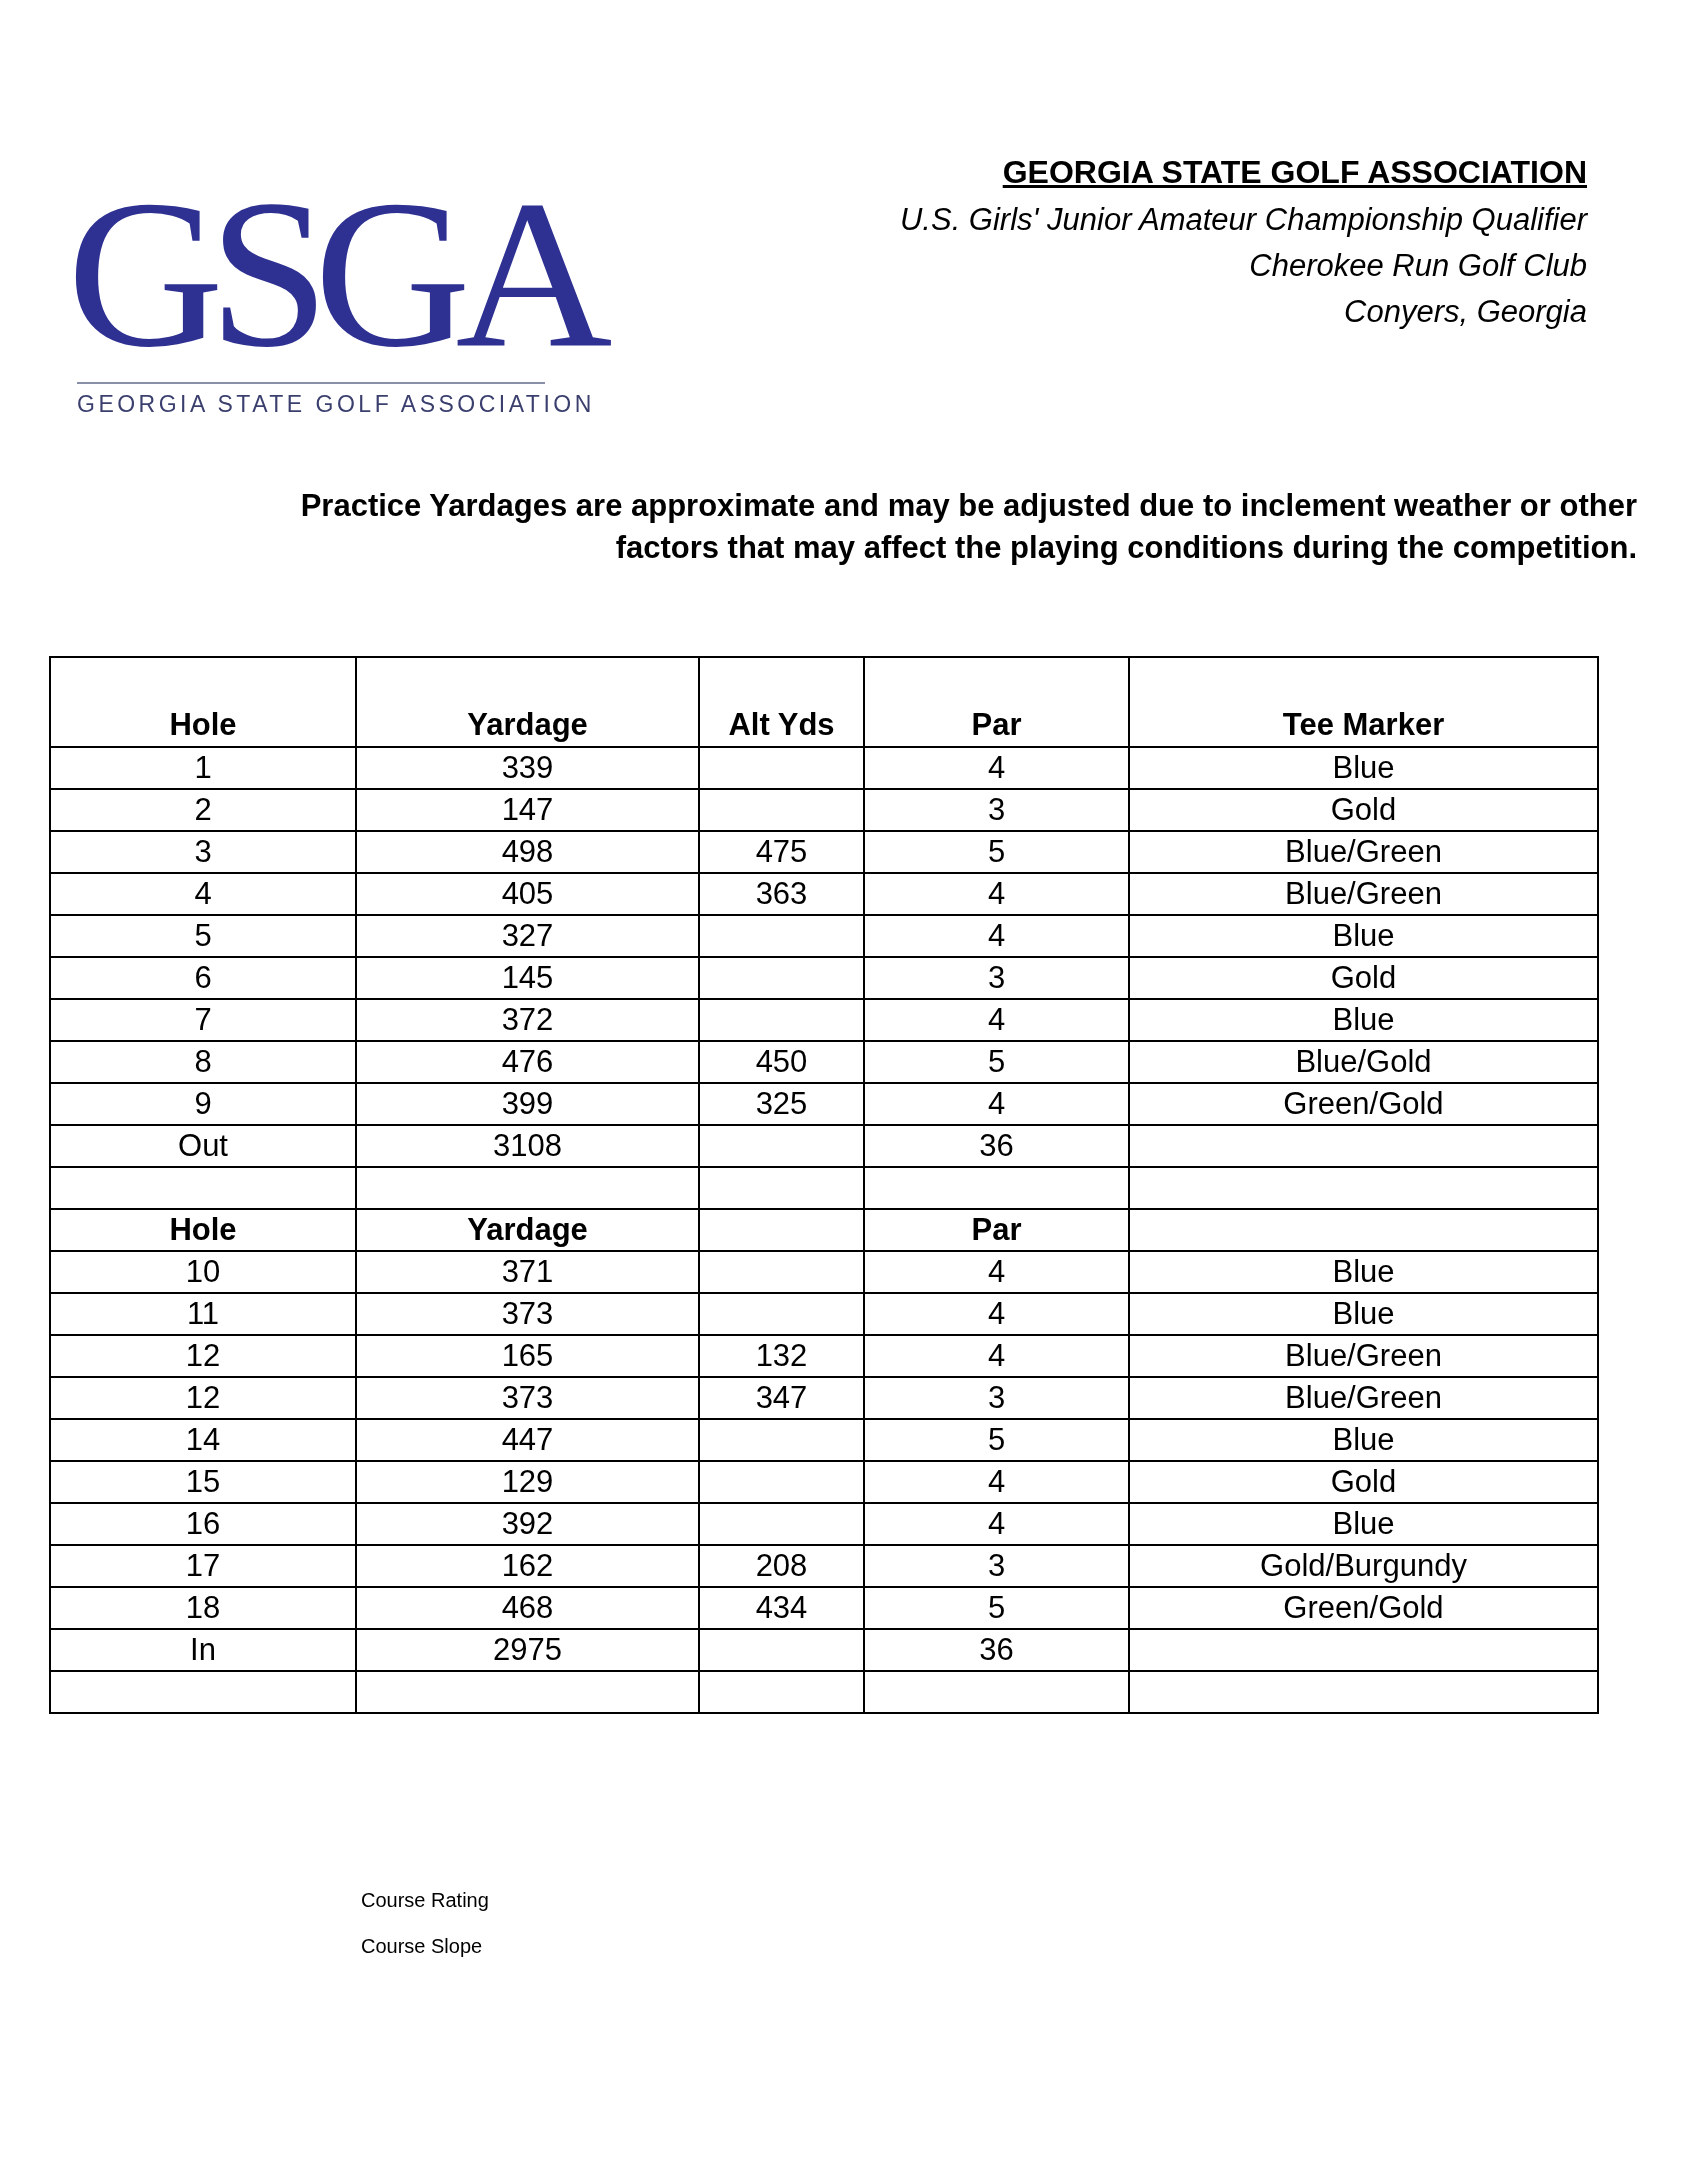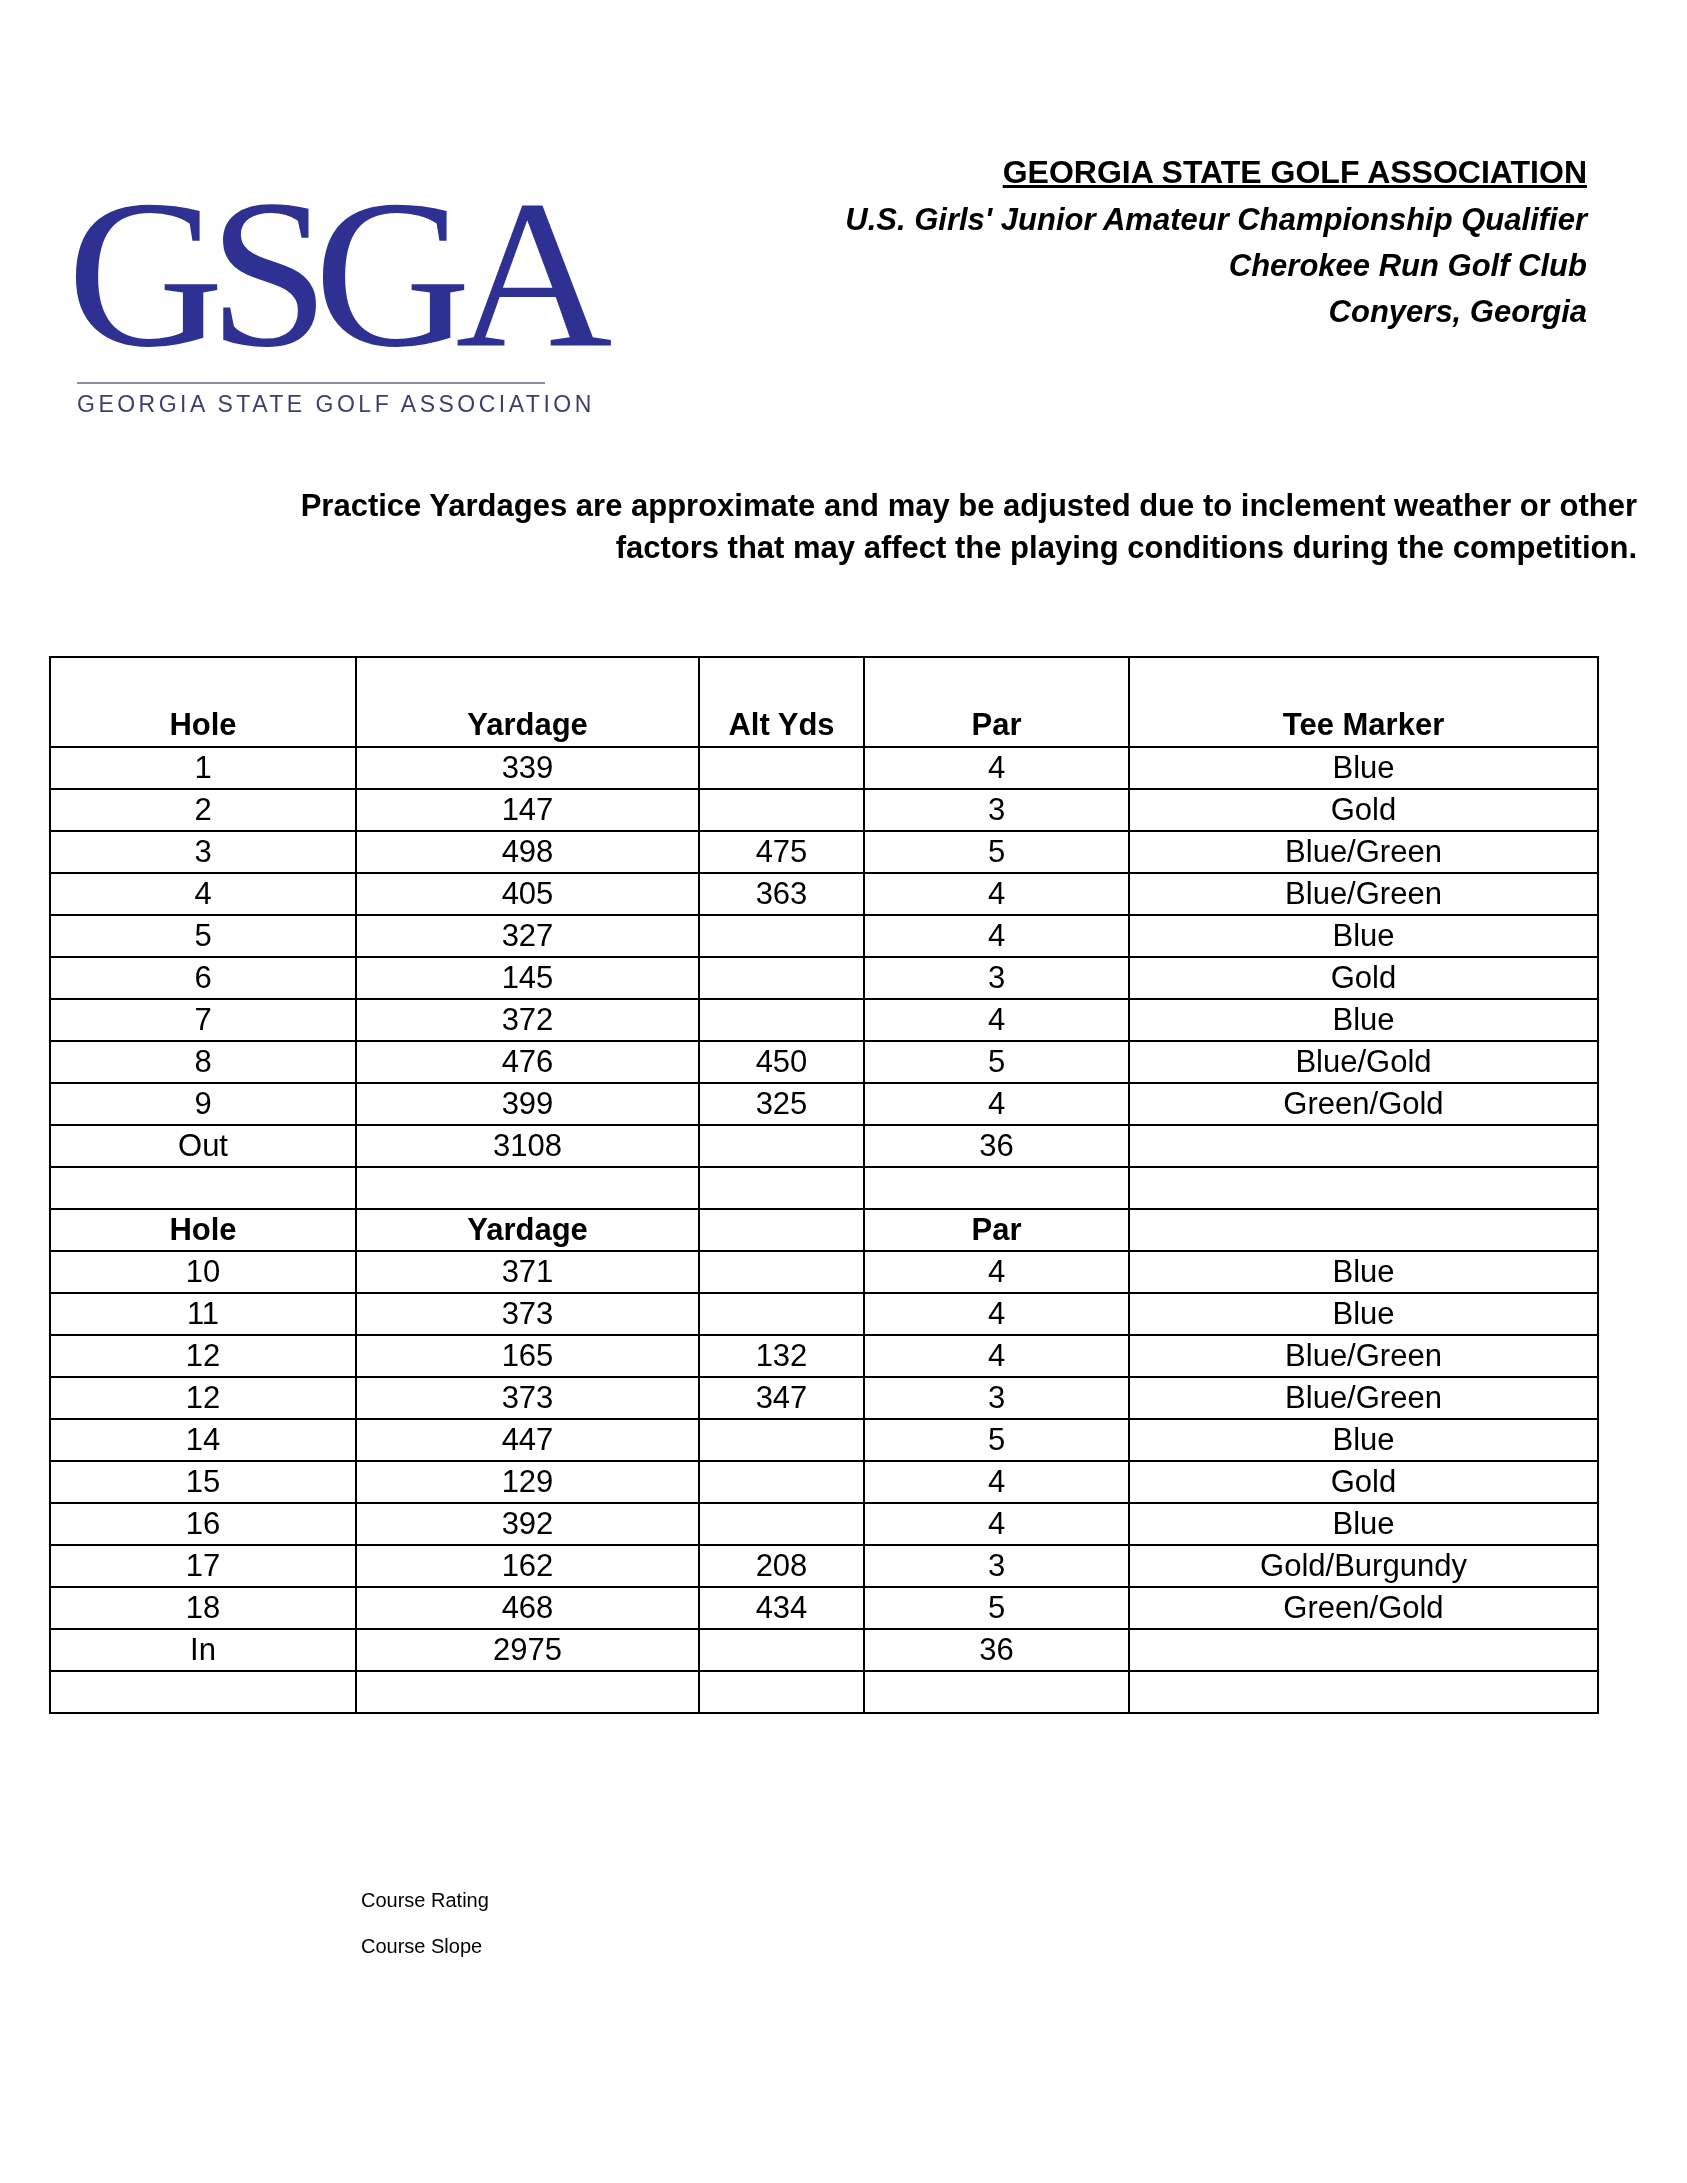--- a/index.html
+++ b/index.html
@@ -8,21 +8,21 @@
   .logo { position: absolute; left: 57px; top: 169px; width: 477px; height: 245px; margin-left: 10px; }
   .logo-letters { position: absolute; left: 0; top: 0; width: 477px;
     font-family: "Liberation Serif", serif; font-size: 211px; line-height: 211px;
     color: #2e3192; letter-spacing: -15px; transform: scaleX(1.03); transform-origin: left top; }
   .logo-rule { position: absolute; left: 10px; top: 213px; width: 468px; height: 1.7px; background: #8a8fa8; }
   .logo-sub { position: absolute; left: 10px; top: 222px; width: 472px;
     font-family: "Liberation Sans", sans-serif; font-size: 23px; letter-spacing: 3.5px;
     color: #3a3f6e; white-space: nowrap; }
   .header-block { position: absolute; right: 100px; top: 152px; text-align: right; }
   .header-block .org { font-weight: bold; font-size: 32px; text-decoration: underline; line-height: 40px; margin-bottom: 5px; }
-  .header-block .line { font-weight: bold; font-style: italic; font-size: 31px; line-height: 46px; }
+  .header-block .line { font-weight: normal; font-style: italic; font-size: 31px; line-height: 46px; }
   .notice { position: absolute; left: 0; width: 1637px; top: 485px; text-align: right;
     font-weight: bold; font-size: 31px; line-height: 42px; }
   table.yard { position: absolute; left: 49px; top: 656px; width: 1549px; border-collapse: collapse; table-layout: fixed; padding-left: 8px; }
   table.yard td { border: 2.5px solid #000; text-align: center; font-size: 31px; height: 40px; padding: 0; line-height: 40px; }
   table.yard tr.hdr td { height: 88px; vertical-align: bottom; font-weight: bold; padding-bottom: 0; line-height: 42px; }
   table.yard tr.bold td { font-weight: bold; }
   .footer { position: absolute; left: 361px; top: 1877px; font-weight: normal; font-size: 20px; line-height: 46px; }
 </style>
 </head>
 <body>

